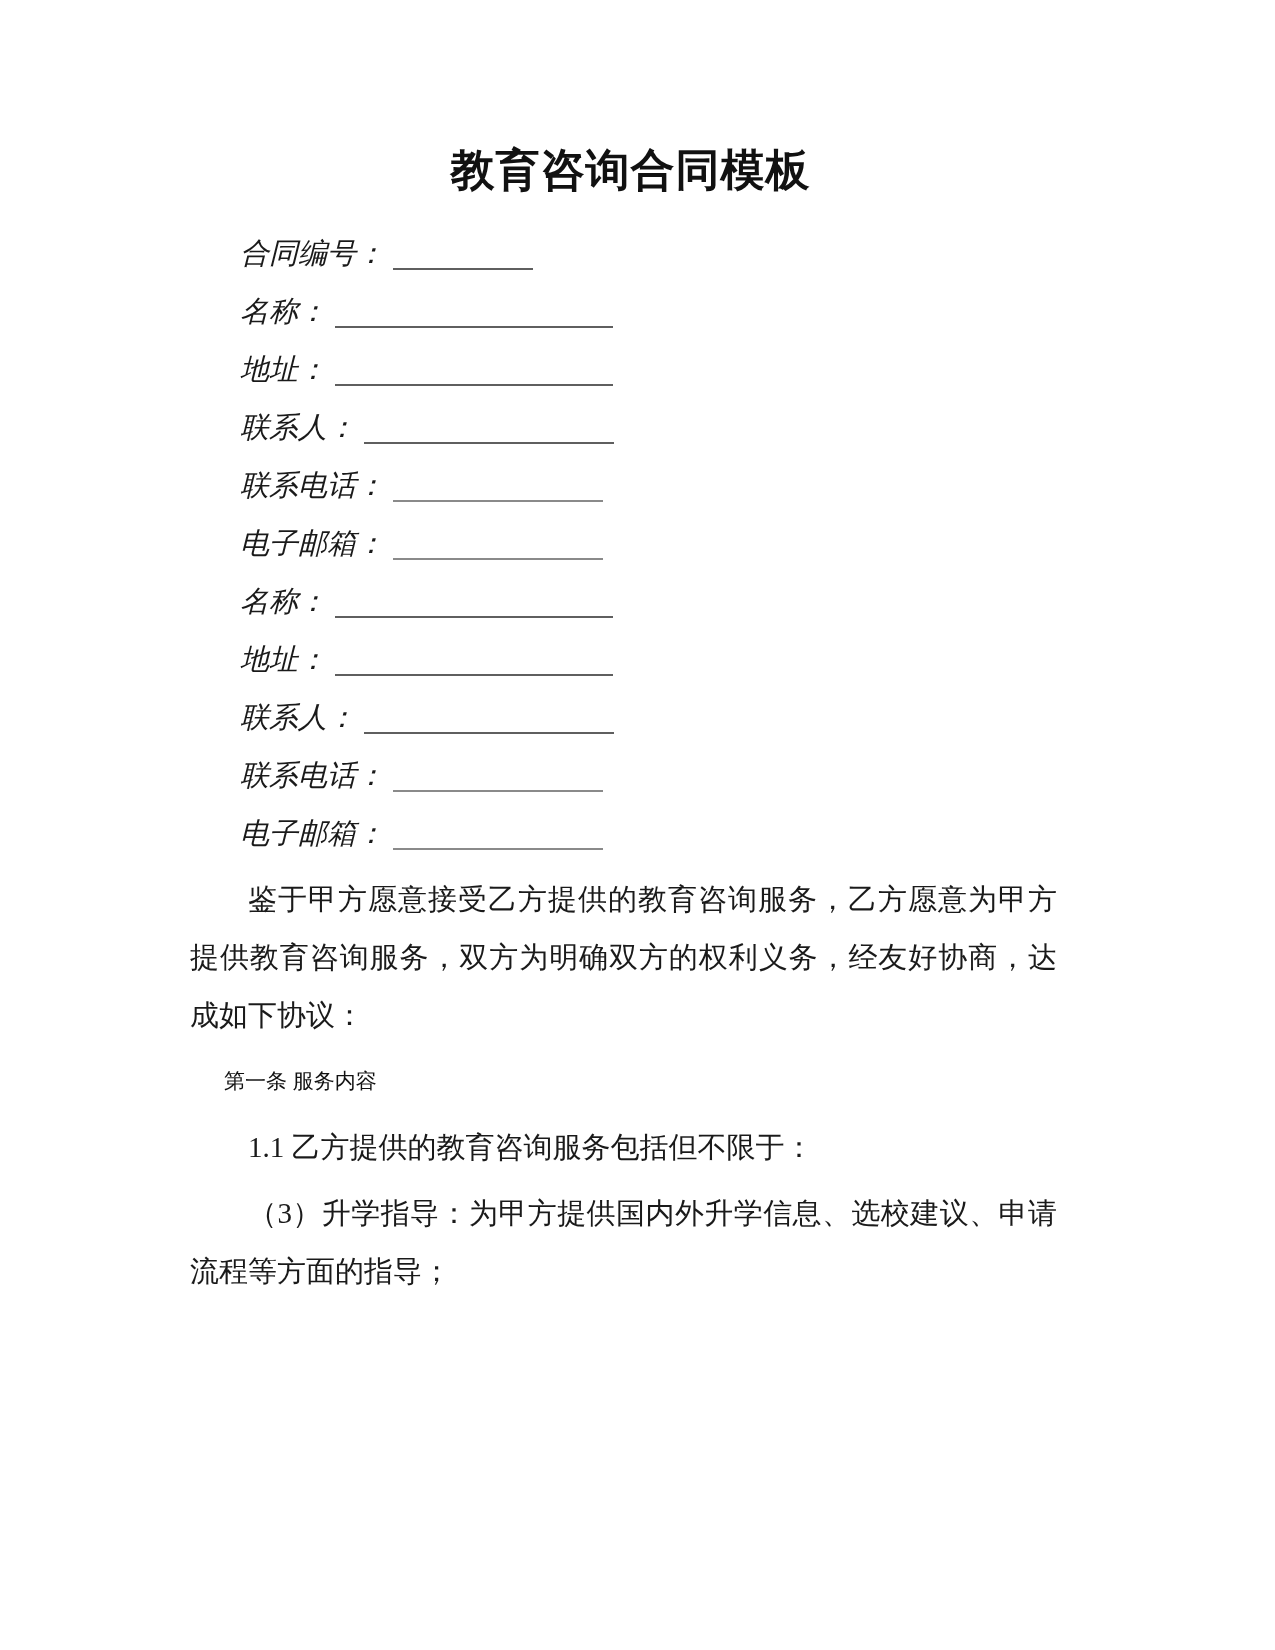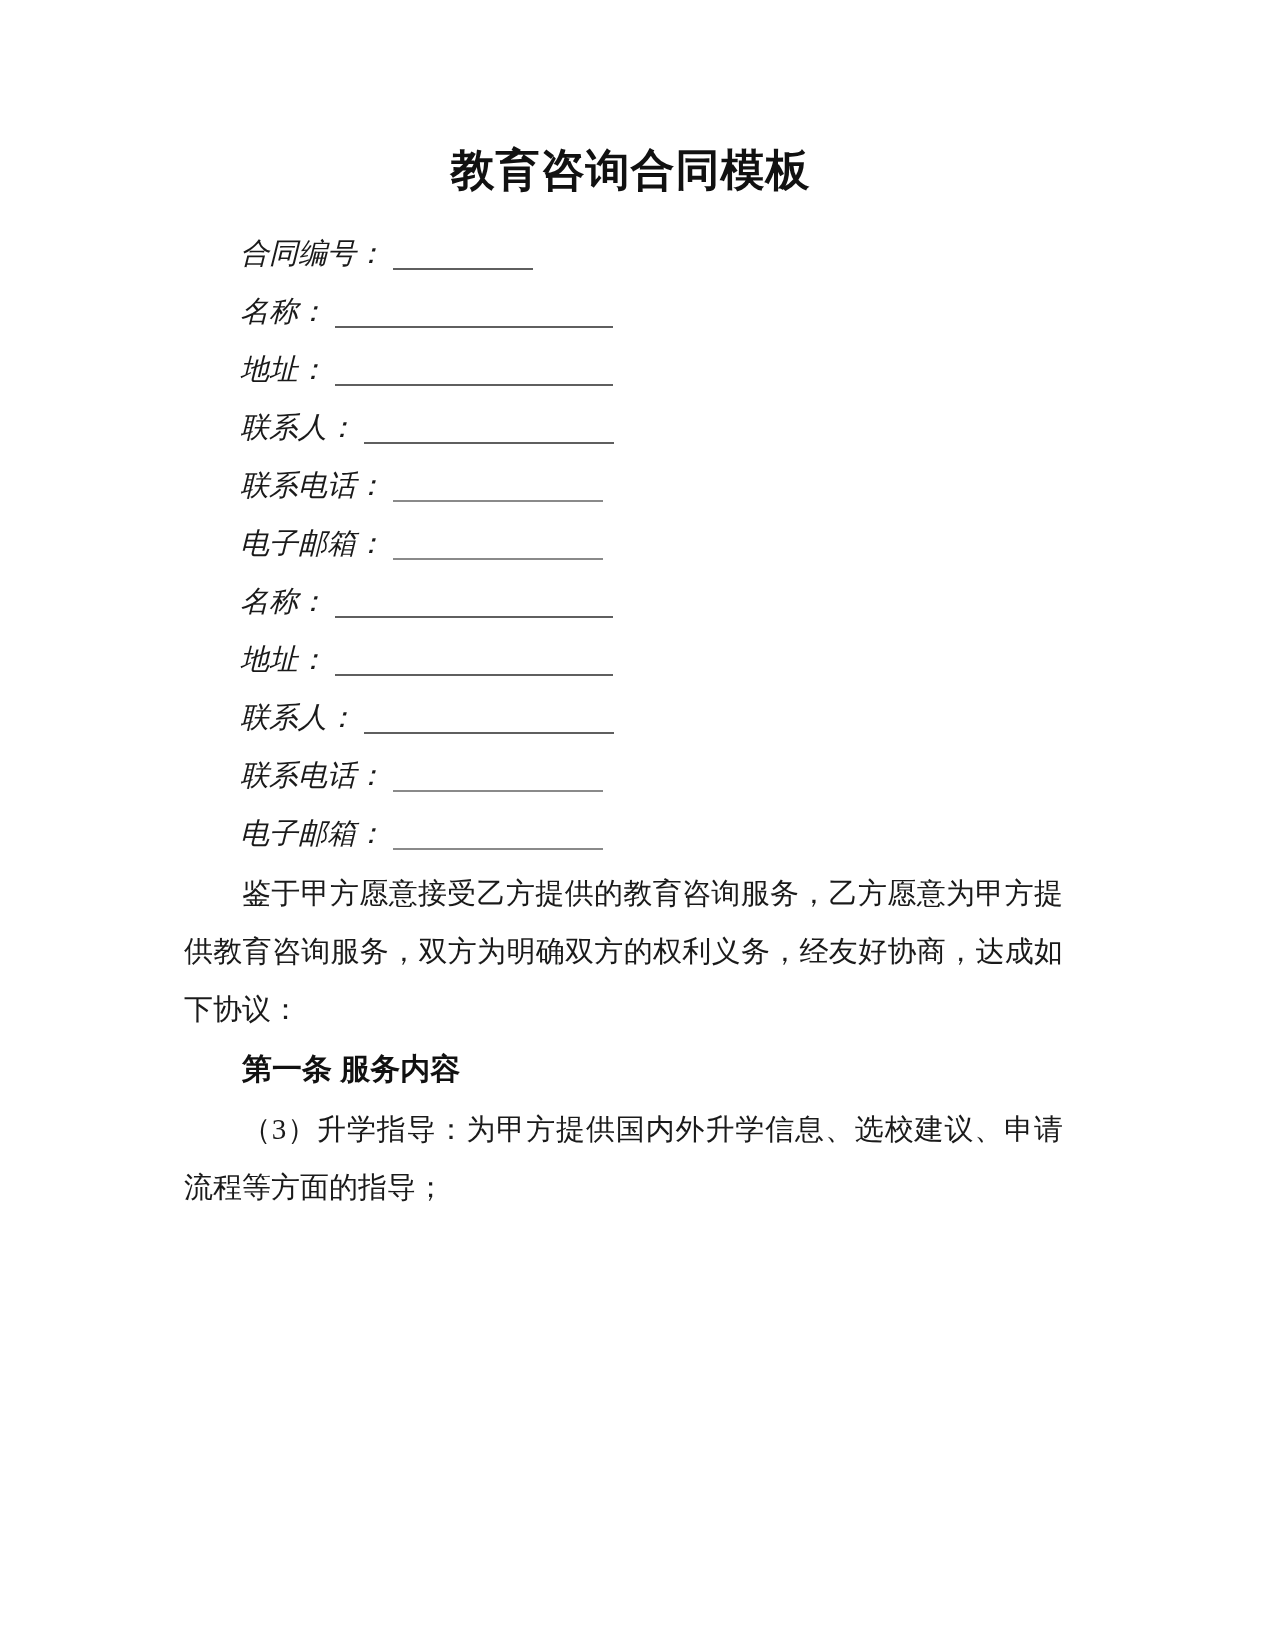--- a/index.html
+++ b/index.html
@@ -47,32 +47,32 @@
     height: 0;
     border-bottom: 2px solid #5f5f5f;
     margin-left: 8px;
     vertical-align: -7px;
   }
   .w140 { width: 140px; }
   .w278 { width: 278px; }
   .w250 { width: 250px; }
   .w210 { width: 210px; border-bottom-color: #8a8a8a; }
   .para {
-    margin: 2px;
+    margin: 8px;
     font-size: 29px;
     line-height: 58px;
     text-align: justify;
     text-indent: 2em;
   }
   .article-heading {
     margin: 0;
-    font-size: 30px;
+    font-size: 21px;
     line-height: 58px;
     font-family: "Liberation Sans", "DejaVu Sans", sans-serif;
-    font-weight: bold;
+    font-weight: normal;
     text-indent: 2em;
     color: #111111;
   }
 </style>
 </head>
 <body>
 
 <div class="page">
 
   <h1 class="doc-title">教育咨询合同模板</h1>
@@ -122,18 +122,19 @@
     <div class="field-row">
       <span>电子邮箱：</span><span class="blank-line w210"></span>
     </div>
 
   </div>
 
   <p class="para">鉴于甲方愿意接受乙方提供的教育咨询服务，乙方愿意为甲方提供教育咨询服务，双方为明确双方的权利义务，经友好协商，达成如下协议：</p>
 
   <h2 class="article-heading">第一条 服务内容</h2>
 
+  <p class="para">1.1 乙方提供的教育咨询服务包括但不限于：</p>
 
 
 
   <p class="para">（3）升学指导：为甲方提供国内外升学信息、选校建议、申请流程等方面的指导；</p>
 
 </div>
 
 </body></html>

